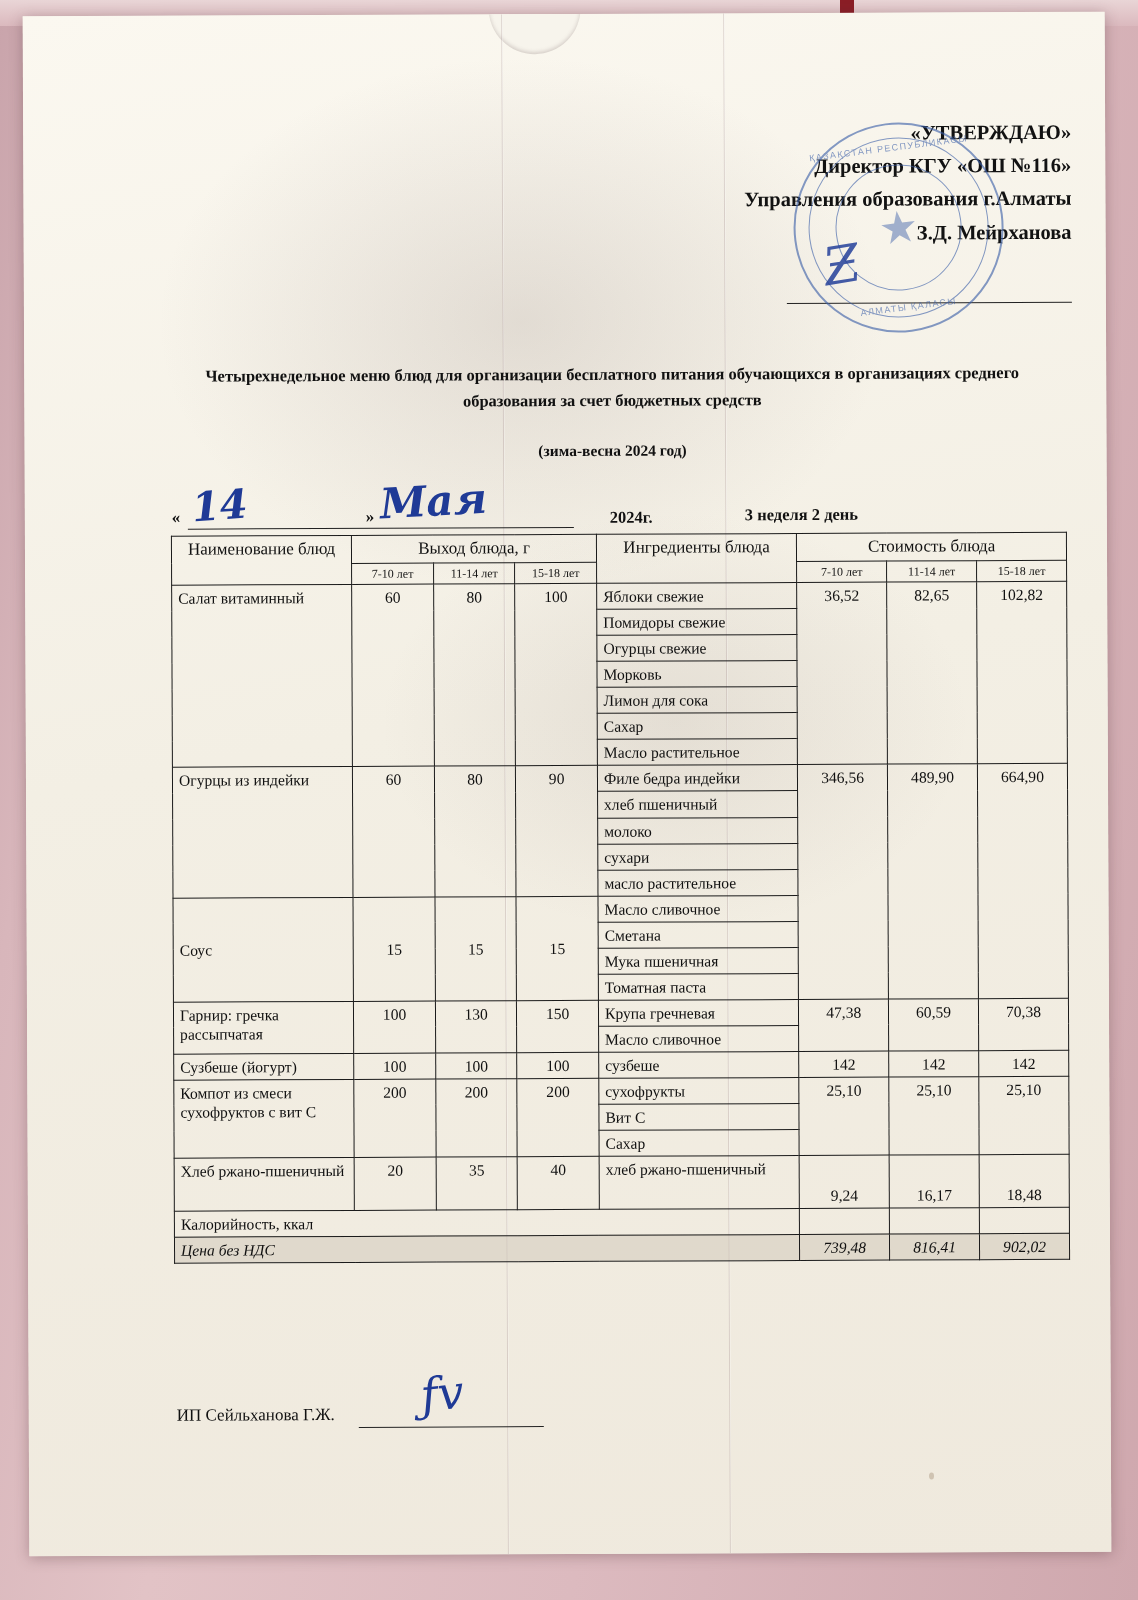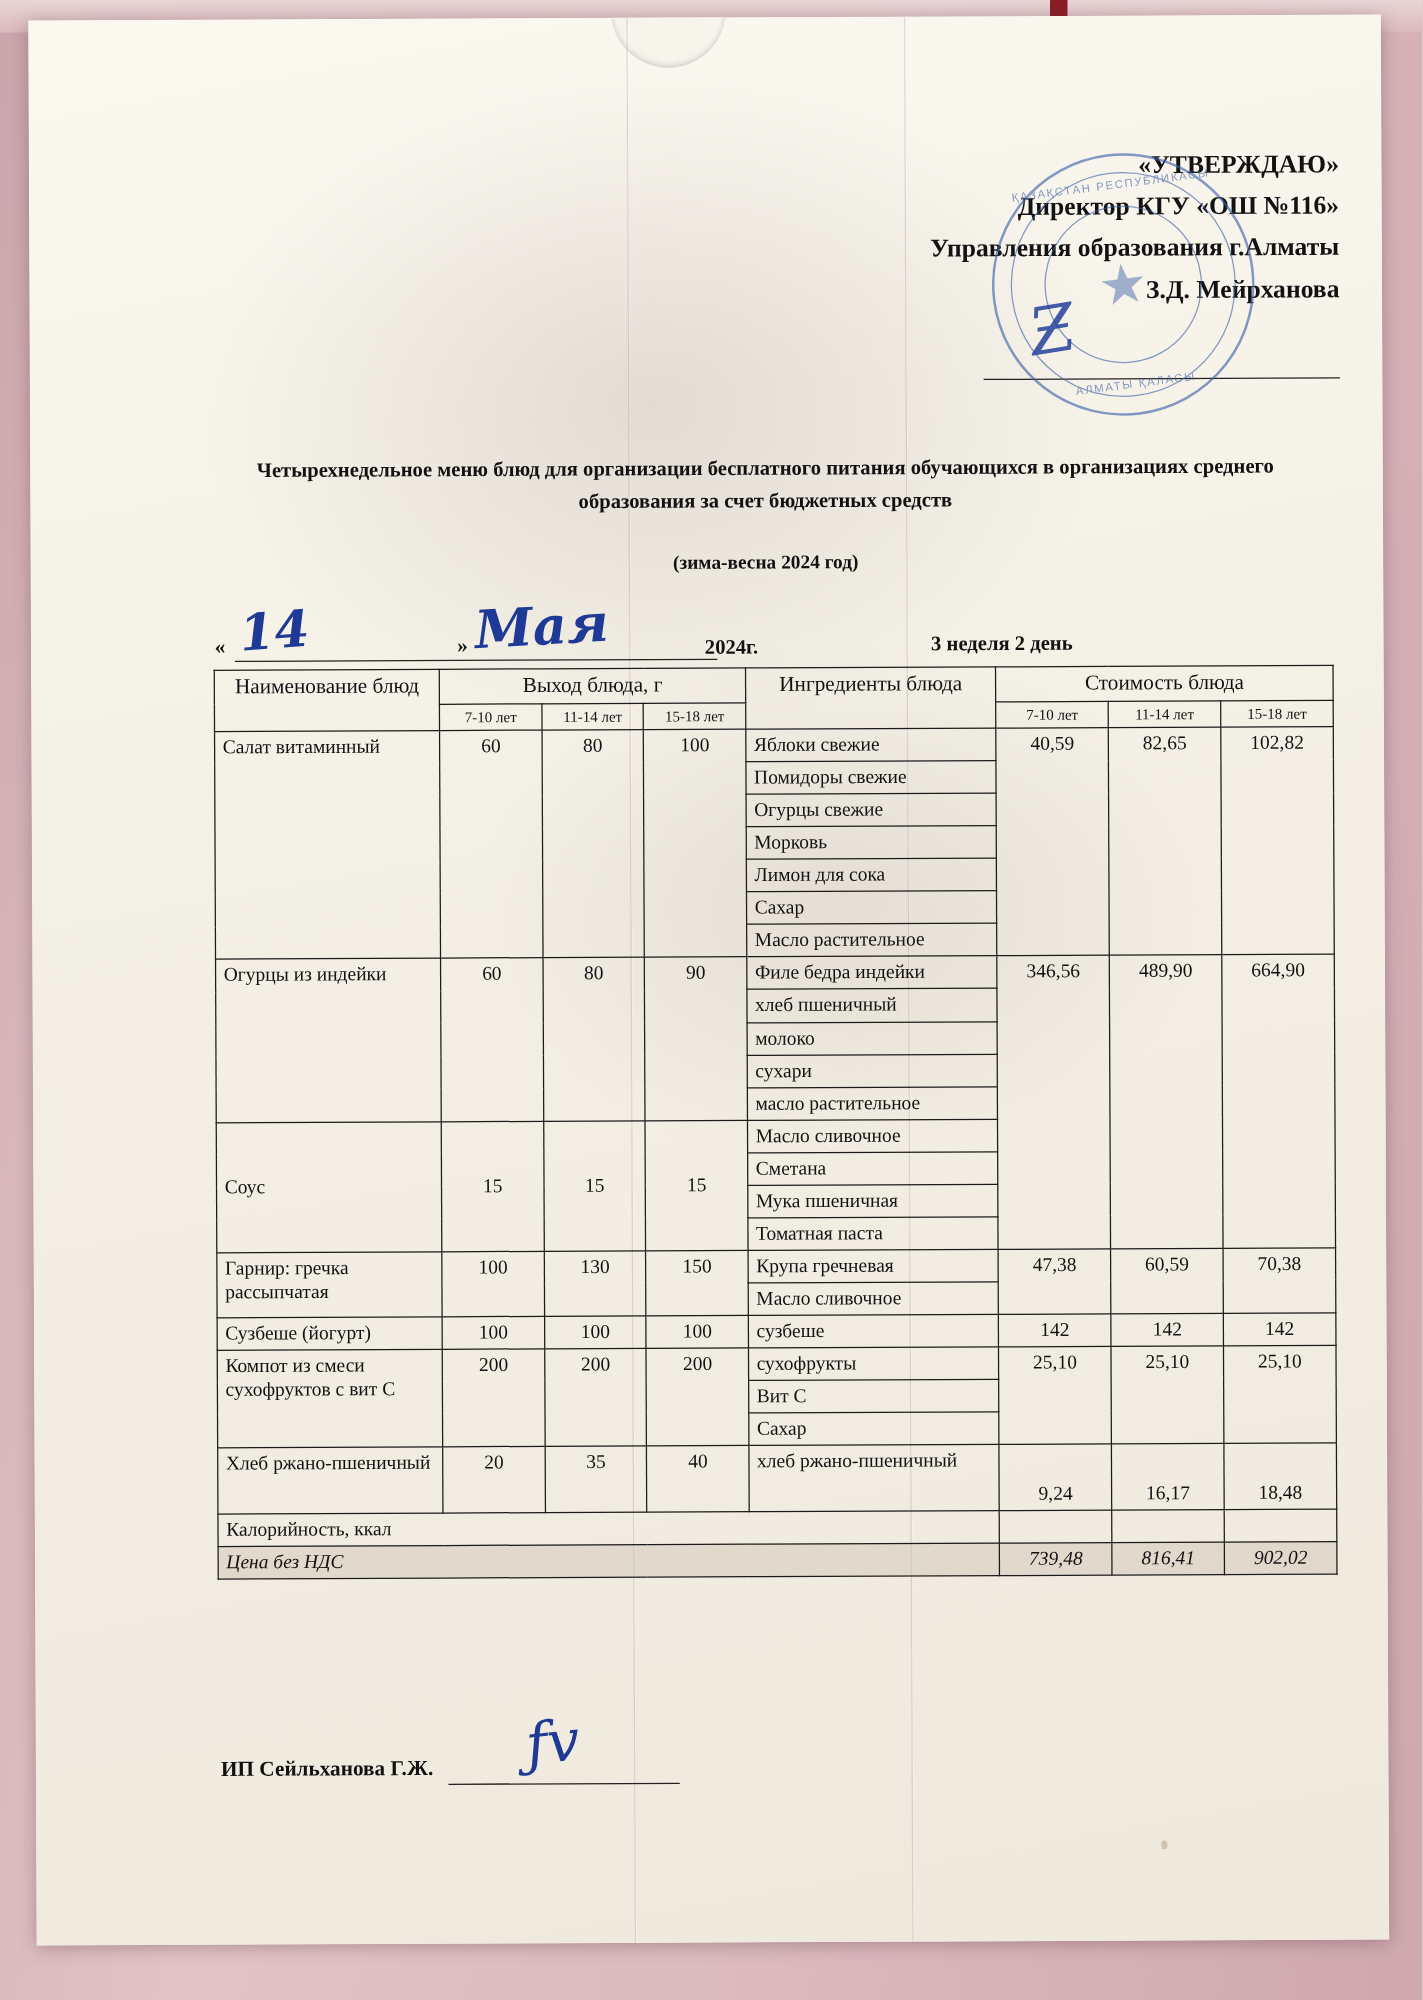--- a/index.html
+++ b/index.html
@@ -197,21 +197,21 @@
     font-size: 42px;
     color: #1f3a96;
     transform: rotate(-3deg);
   }
   .date-underline {
     position: absolute;
     left: 18px; top: 43px;
     width: 386px;
     border-bottom: 1.6px solid #222;
   }
-  .year { position: absolute; left: 394px; top: 24px; font-size: 16.5px; }
+  .year { position: absolute; left: 440px; top: 24px; font-size: 16.5px; }
   .weekday { position: absolute; left: 575px; top: 22px; font-size: 16.5px; }
 
   
   table.menu {
     position: absolute;
     left: 146px;
     top: 520px;
     width: 896px;
     border-collapse: collapse;
     font-size: 15.6px;
@@ -245,21 +245,20 @@
     font-weight: bold;
     font-style: italic;
   }
   .shade { background: rgba(205,195,180,0.45); }
   .footer {
     position: absolute;
     left: 148px;
     top: 1390px;
     font-size: 17px;
     color: #111;
-    font-weight: bold;
   }
   .footer-line {
     position: absolute;
     left: 330px;
     top: 1412px;
     width: 185px;
     border-bottom: 1.5px solid #222;
   }
   .sig-ip {
     position: absolute;
@@ -339,21 +338,21 @@
         <th class="sub pricecol">11-14 лет</th>
         <th class="sub pricecol">15-18 лет</th>
       </tr>
 
       <tr>
         <td class="dish" rowspan="7">Салат витаминный</td>
         <td class="agecol" rowspan="7">60</td>
         <td class="agecol" rowspan="7">80</td>
         <td class="agecol" rowspan="7">100</td>
         <td class="ingr">Яблоки свежие</td>
-        <td class="pricecol" rowspan="7">40,59</td>
+        <td class="pricecol" rowspan="7">36,52</td>
         <td class="pricecol" rowspan="7">82,65</td>
         <td class="pricecol" rowspan="7">102,82</td>
       </tr>
       <tr>
             <td class="ingr">Помидоры свежие</td>
           </tr>
       <tr>
             <td class="ingr">Огурцы свежие</td>
           </tr>
       <tr>

